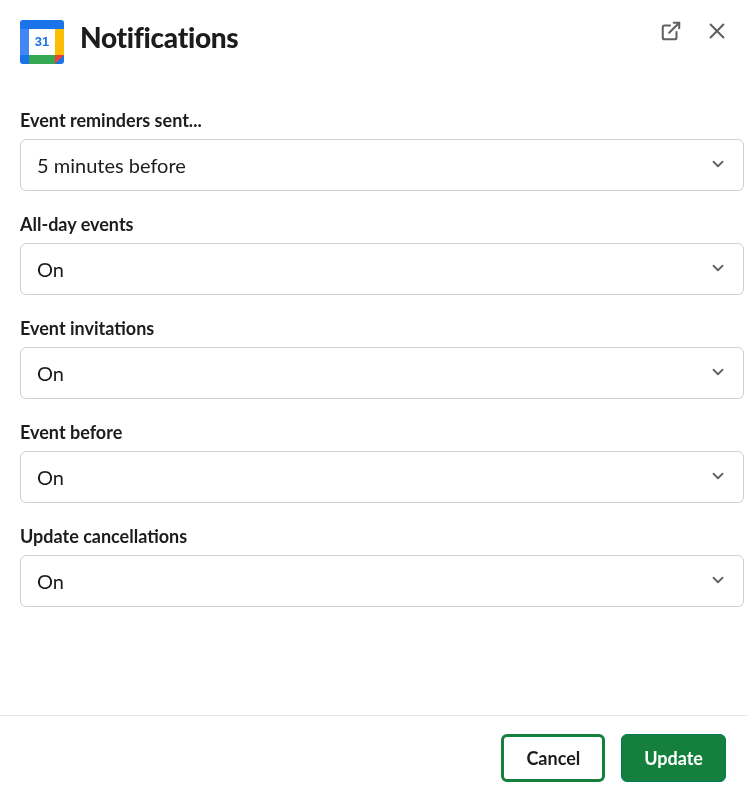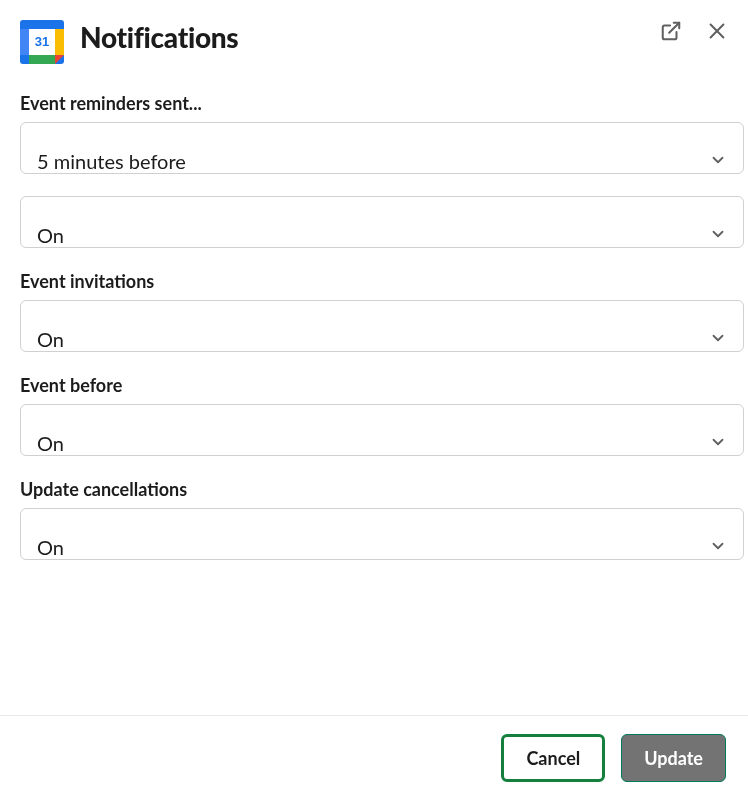--- a/index.html
+++ b/index.html
@@ -48,20 +48,21 @@
       cursor: pointer;
       display: inline-flex;
       align-items: center;
       justify-content: center;
       color: #616061;
     }
     .content {
       flex: 1;
       overflow-y: auto;
       padding: 8px 4px 20px 20px;
+      margin-top: 17px;
     }
     .form-group {
       margin-bottom: 22px;
     }
     .label {
       font-size: 18px;
       font-weight: 700;
       margin-bottom: 8px;
       color: #1d1c1d;
     }
@@ -69,21 +70,21 @@
       position: relative;
       width: 100%;
     }
     .select-box {
       width: 100%;
       height: 52px;
       border: 1px solid #d0d0d0;
       border-radius: 6px;
       background: #ffffff;
       display: flex;
-      align-items: flex-end;
+      align-items: center;
       justify-content: space-between;
       padding: 0 16px;
       font-size: 20px;
       color: #1d1c1d;
       cursor: pointer;
       font-family: inherit;
       text-align: left;
     }
     .chevron {
       color: #616061;
@@ -109,21 +110,21 @@
       align-items: center;
       justify-content: center;
       font-family: inherit;
     }
     .btn-secondary {
       background: #ffffff;
       border: 3px solid #15803d;
       color: #1d1c1d;
     }
     .btn-primary {
-      background: #737373;
+      background: #15803d;
       border: 1px solid #007a5a;
       color: #ffffff;
     }
   </style>
 </head>
 <body>
 
 <div class="header">
   <div class="app-icon">
     <svg width="44" height="44" viewBox="0 0 44 44">
@@ -166,20 +167,21 @@
         <span class="chevron">
           <svg width="18" height="18" viewBox="0 0 24 24" fill="none" stroke="currentColor" stroke-width="2.4" stroke-linecap="round" stroke-linejoin="round">
               <polyline points="6 9 12 15 18 9"></polyline>
             </svg>
         </span>
       </button>
     </div>
   </div>
 
   <div class="form-group">
+    <div class="label">All-day events</div>
     <div class="select">
       <button type="button" class="select-box">
         <span>On</span>
         <span class="chevron">
           <svg width="18" height="18" viewBox="0 0 24 24" fill="none" stroke="currentColor" stroke-width="2.4" stroke-linecap="round" stroke-linejoin="round">
               <polyline points="6 9 12 15 18 9"></polyline>
             </svg>
         </span>
       </button>
     </div>

